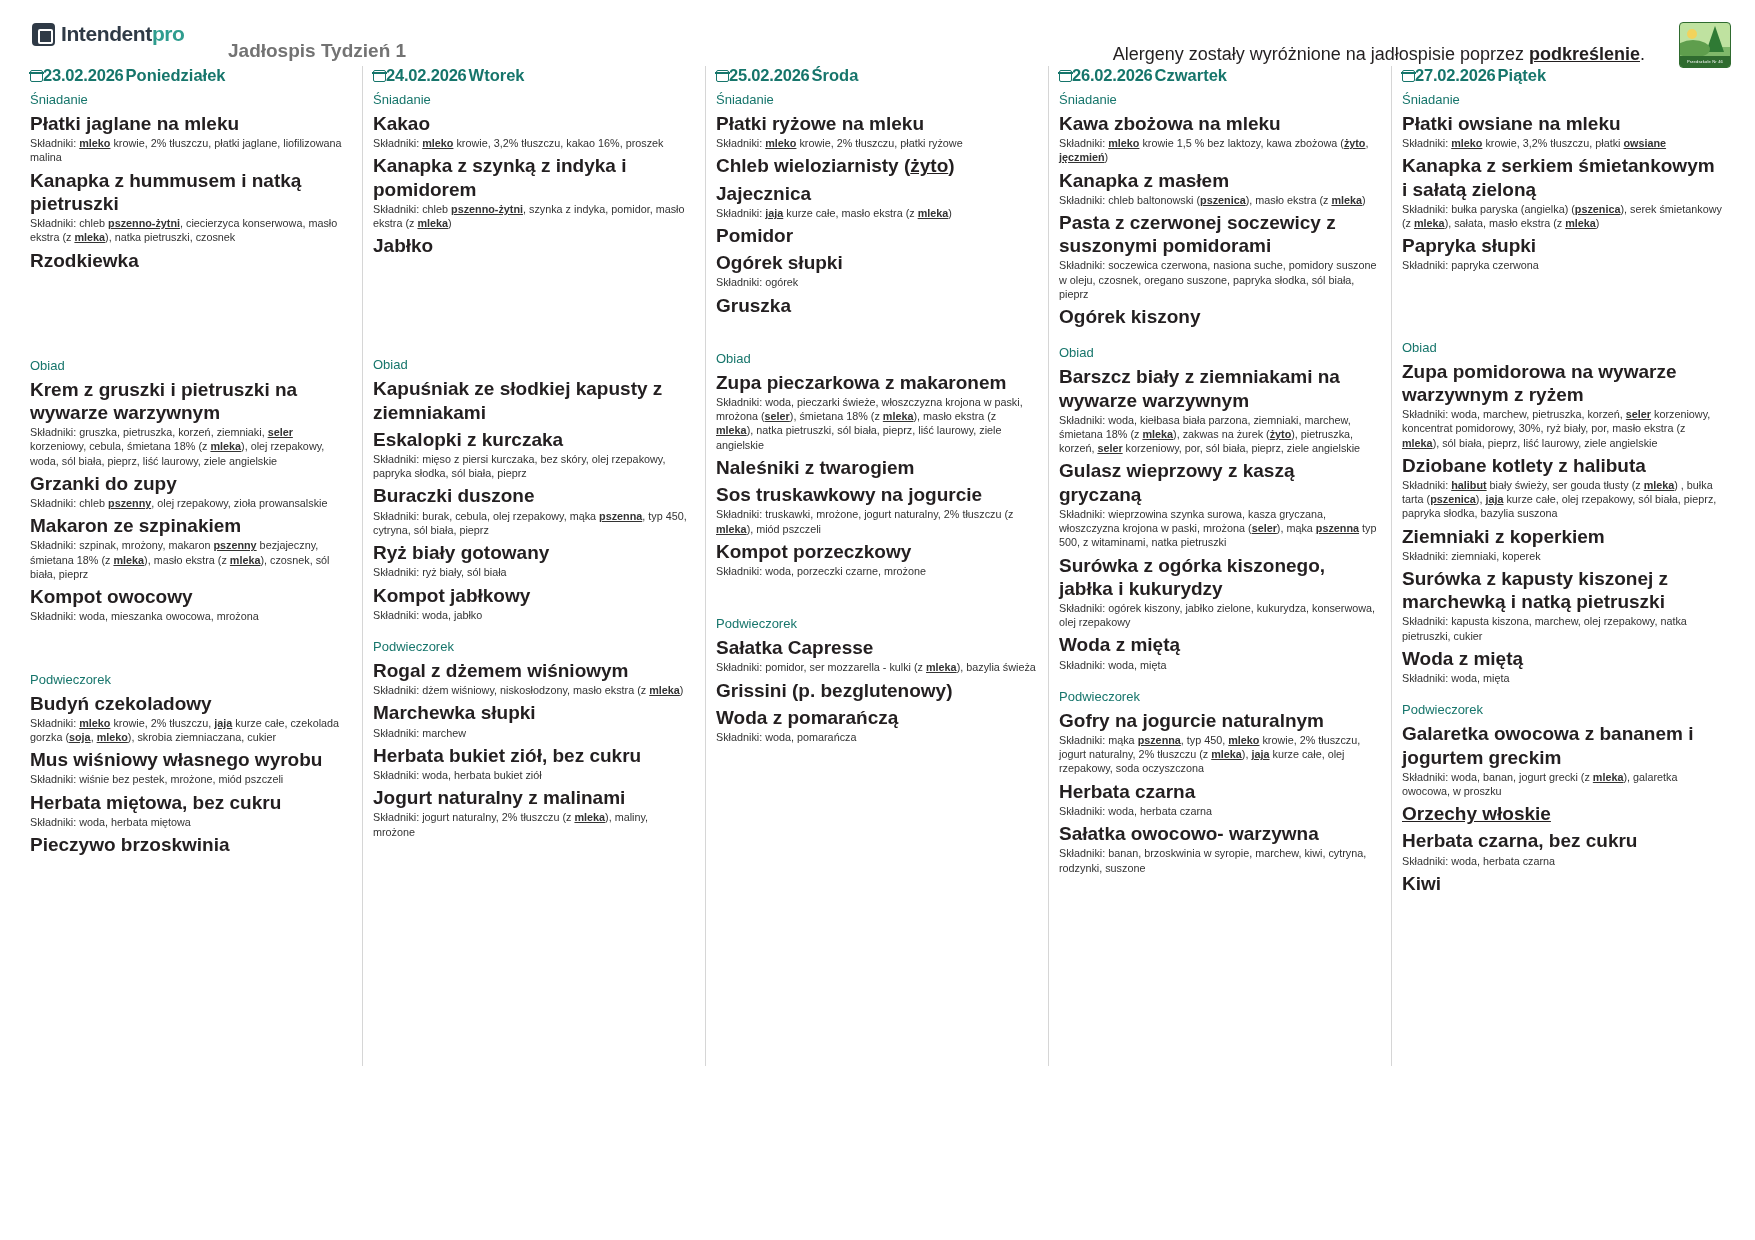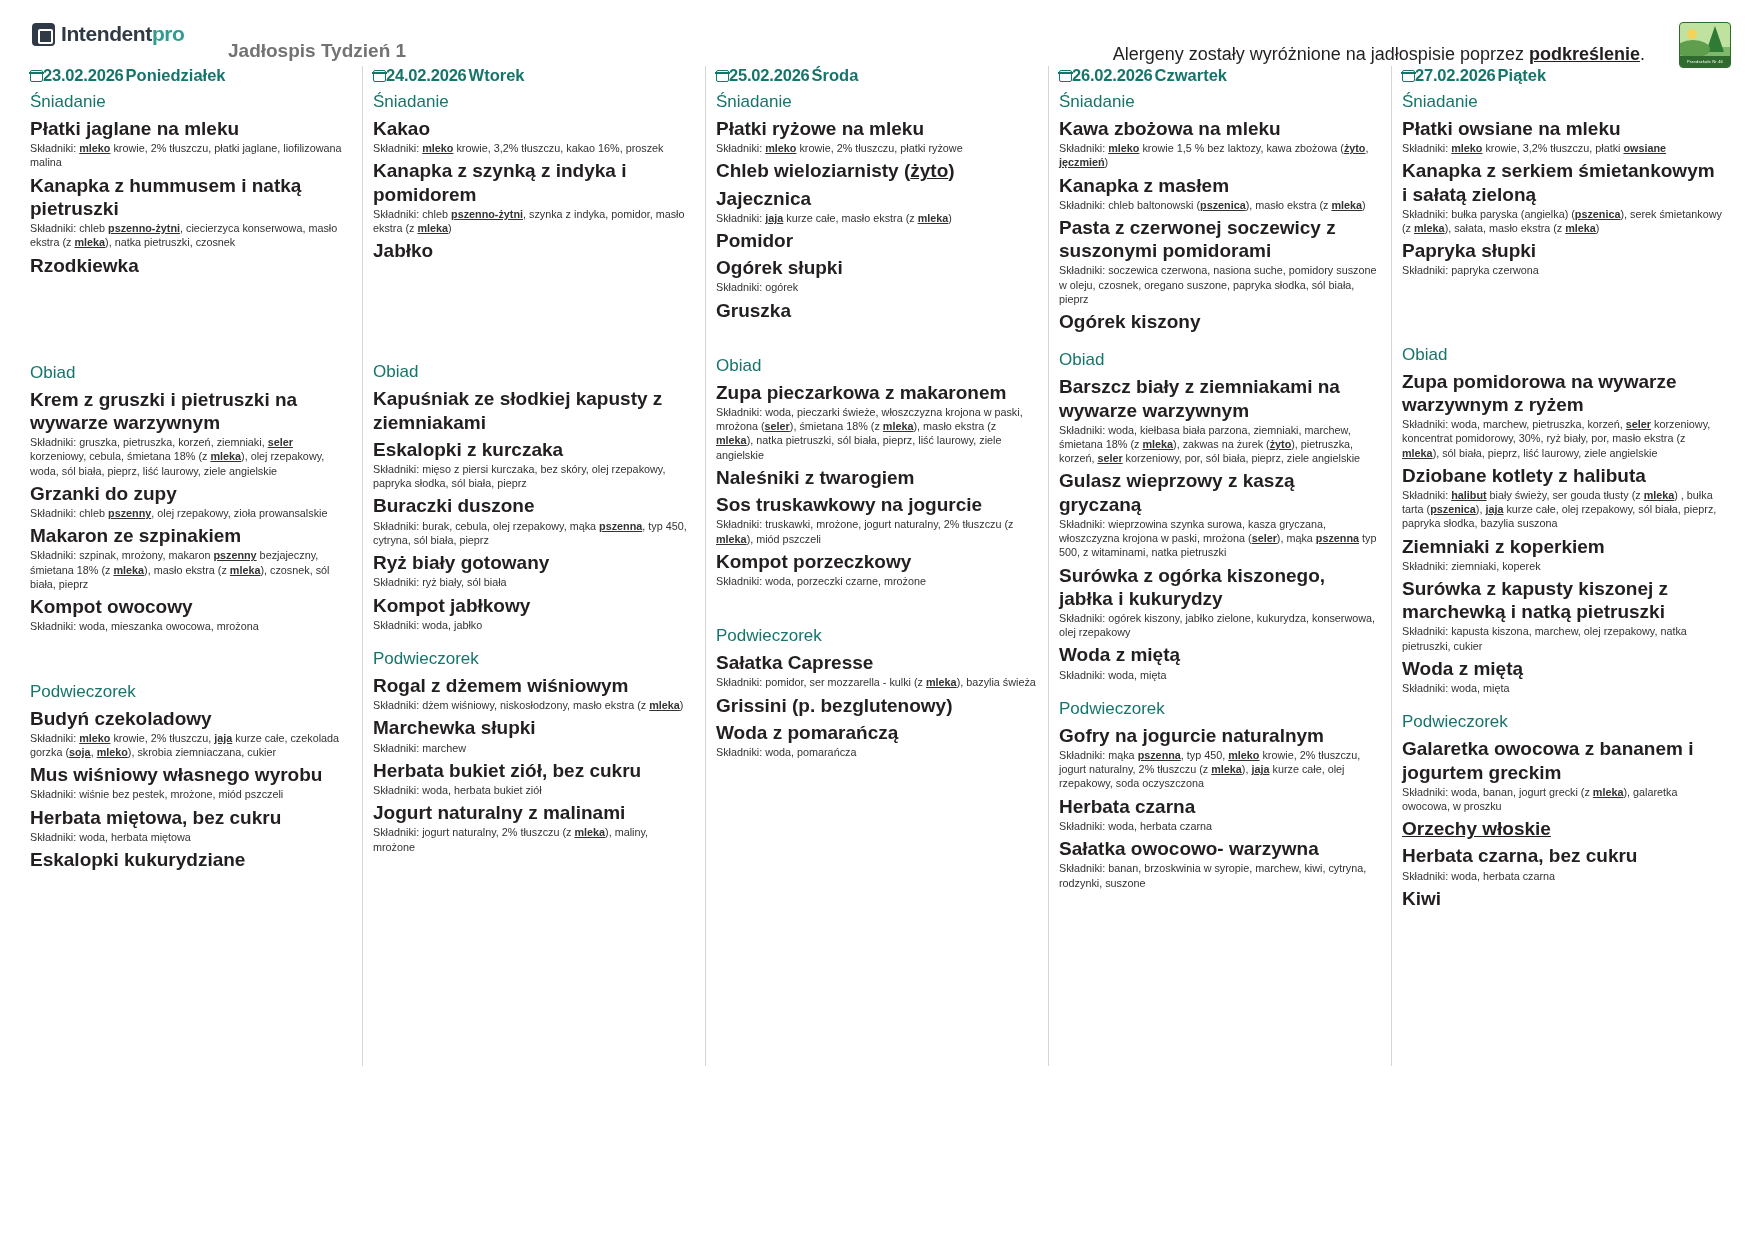--- a/index.html
+++ b/index.html
@@ -127,21 +127,21 @@
   .cal-icon:before {
     content: "";
     position: absolute; left: -1.6px; right: -1.6px; top: 1.5px;
     height: 1.6px; background: #16756b;
   }
   .day-date { letter-spacing: -0.2px; }
   .day-name { margin-left: 2px; }
 
   .meal-label {
     color: #16756b;
-    font-size: 17px;
+    font-size: 13px;
     margin: 3px 0 5px 0;
   }
   .meal-block { margin-bottom: 4px; }
 
   .dish {
     font-size: 19px;
     font-weight: bold;
     line-height: 1.22;
     margin: 4px 0 1px 0;
     color: #231f20;
@@ -210,21 +210,21 @@
         </div>
         <div class="spacer-sm"></div>
         <div class="meal-label" style="margin-top: 34px;">Podwieczorek</div>
         <div class="meal-block">
           <div class="dish">Budyń czekoladowy</div>
           <div class="ing">Składniki: <u>mleko</u> krowie, 2% tłuszczu, <u>jaja</u> kurze całe, czekolada gorzka (<u>soja</u>, <u>mleko</u>), skrobia ziemniaczana, cukier</div>
           <div class="dish">Mus wiśniowy własnego wyrobu</div>
           <div class="ing">Składniki: wiśnie bez pestek, mrożone, miód pszczeli</div>
           <div class="dish">Herbata miętowa, bez cukru</div>
           <div class="ing">Składniki: woda, herbata miętowa</div>
-          <div class="dish">Eskalopki kukurydziane</div>
+          <div class="dish">Pieczywo brzoskwinia</div>
         </div>
       </div>
       <div class="col">
         <div class="day-head">
           <span class="cal-icon"></span>
           <span class="day-date">24.02.2026</span>
           <span class="day-name">Wtorek</span>
         </div>
         <div class="meal-label">Śniadanie</div>
         <div class="meal-block">

